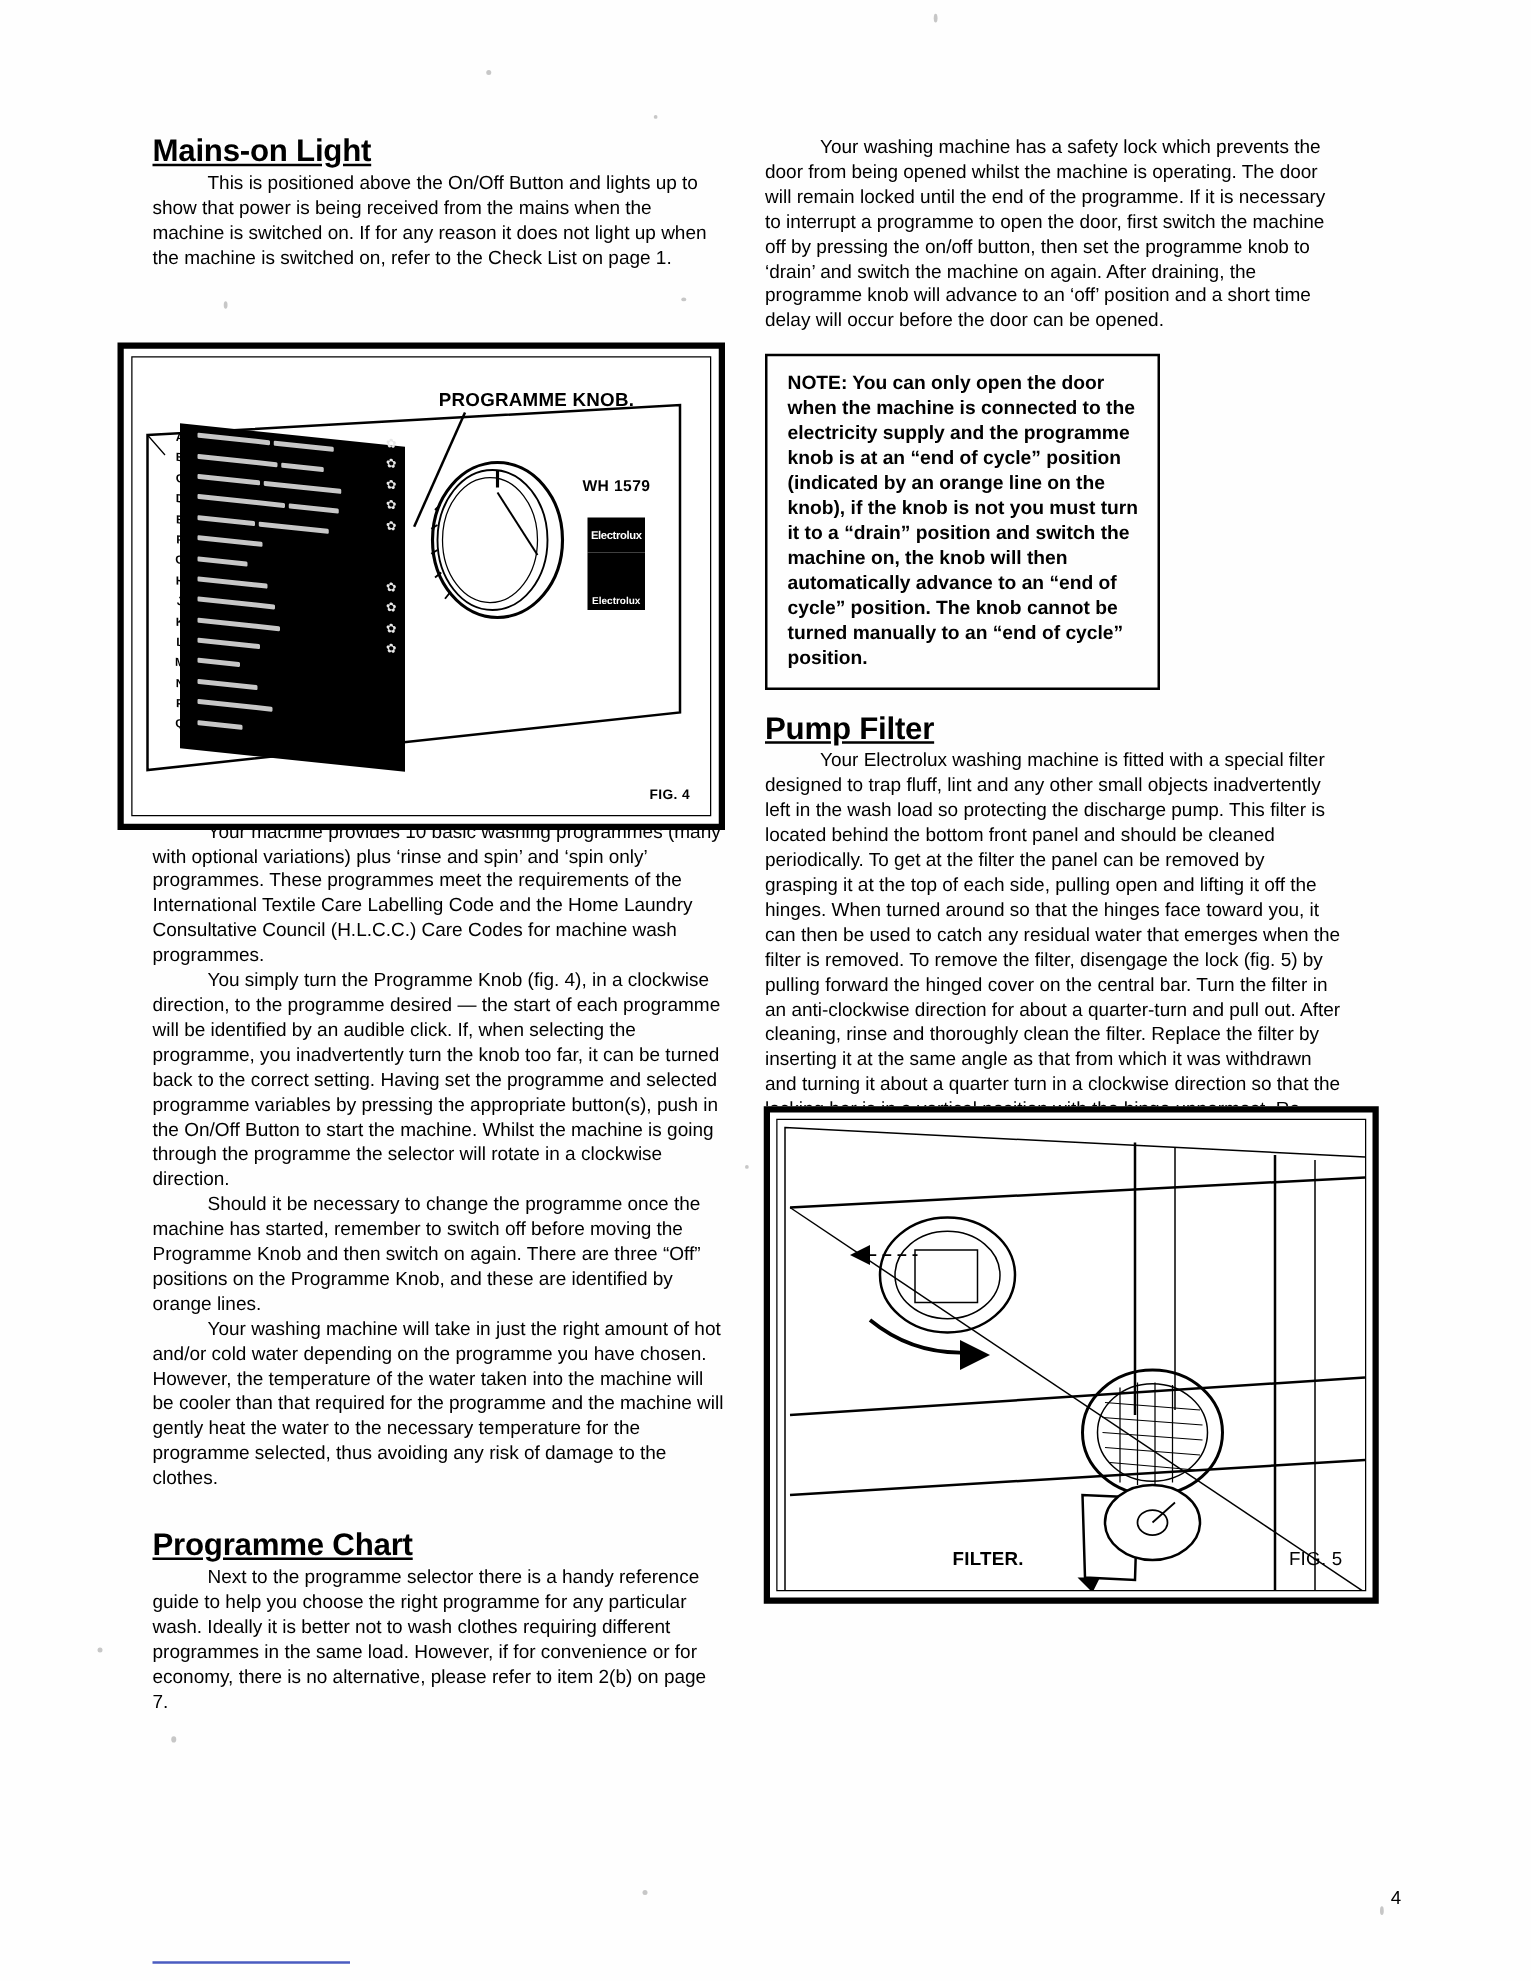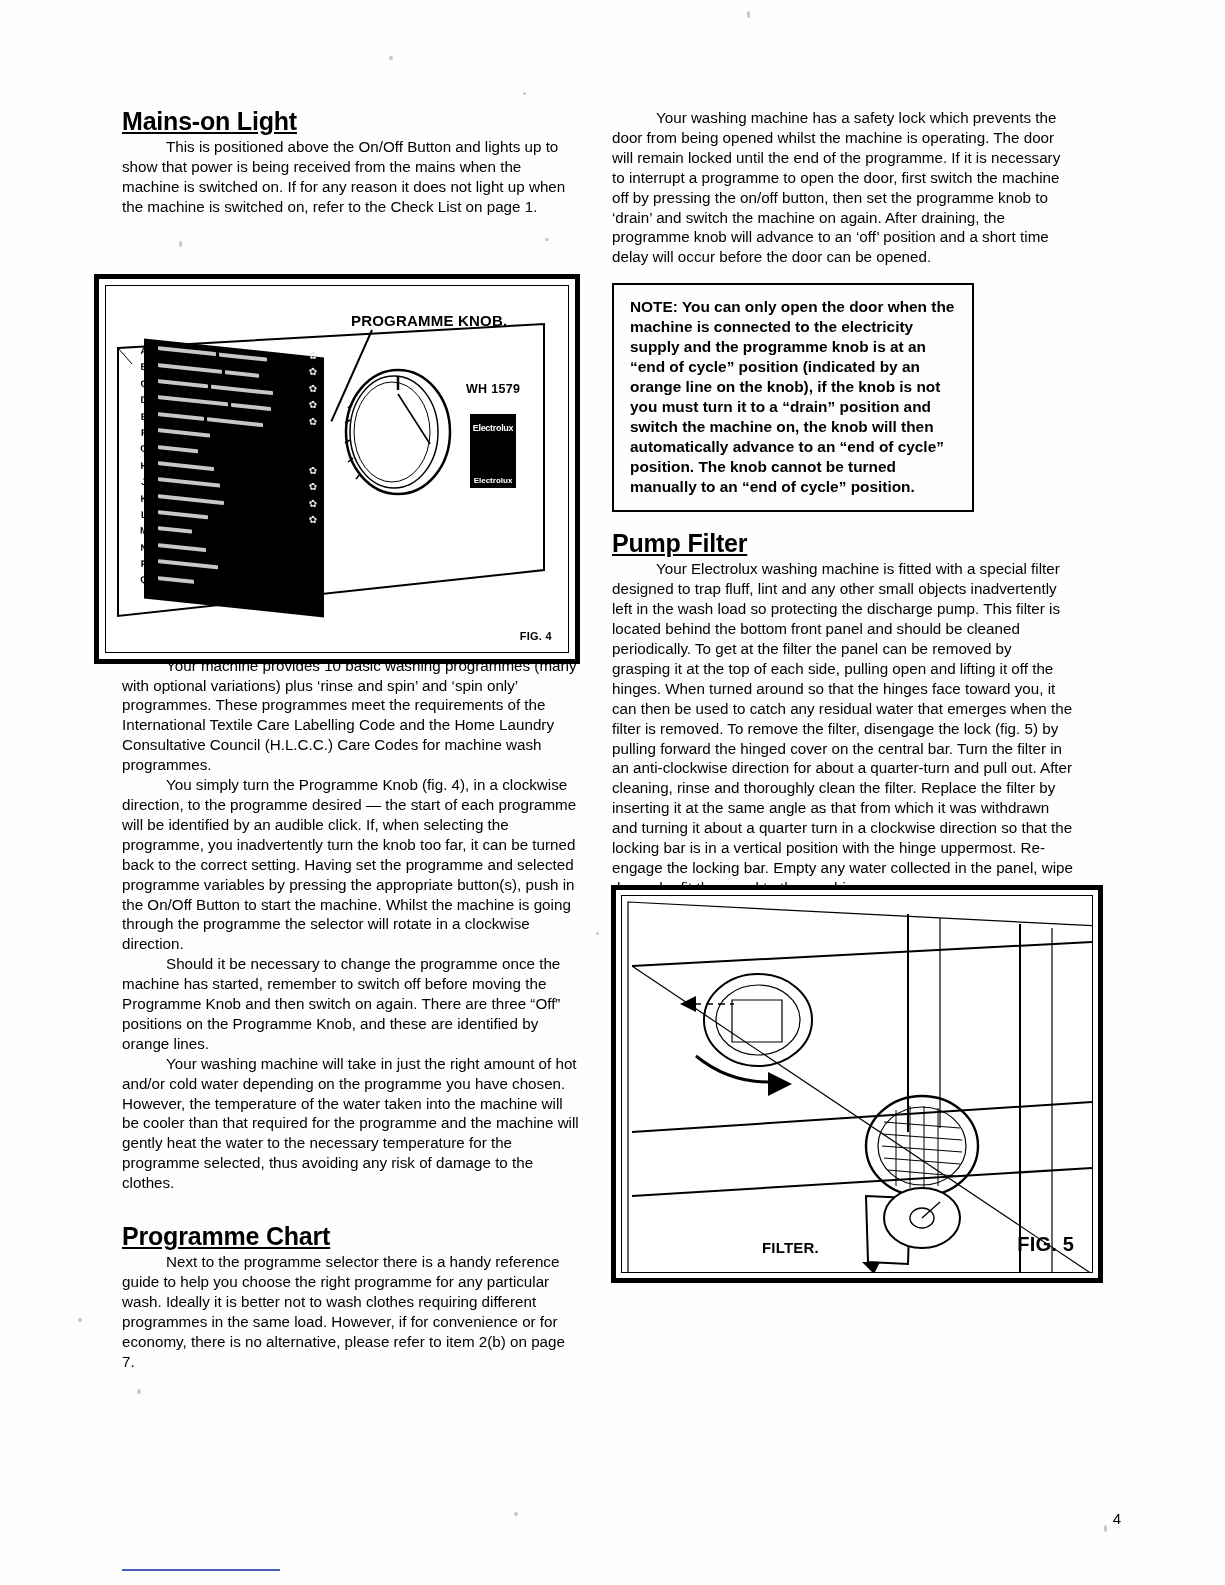--- a/index.html
+++ b/index.html
@@ -213,21 +213,21 @@
     font-size: 11px;
     font-weight: bold;
     letter-spacing: .3px;
   }
 
   
   .notebox {
     border: 2px solid #000;
     padding: 12px 14px 13px 16px;
     margin-top: 16px;
-    width: 362px;
+    width: 316px;
     box-sizing: border-box;
   }
   .notebox p {
     margin: 0;
     font-size: 15.4px;
     font-weight: bold;
     line-height: 1.3;
   }
 
   
@@ -253,22 +253,22 @@
     left: 140px;
     bottom: 16px;
     font-size: 15px;
     font-weight: bold;
     letter-spacing: .2px;
   }
   .fig5-no {
     position: absolute;
     right: 18px;
     bottom: 16px;
-    font-size: 20px;
-    font-weight: bold;
+    font-size: 15px;
+    font-weight: normal;
     letter-spacing: .2px;
   }
   .pageno {
     position: absolute;
     right: 104px;
     bottom: 58px;
     font-size: 15px;
   }
   .blue-rule {
     position: absolute;

